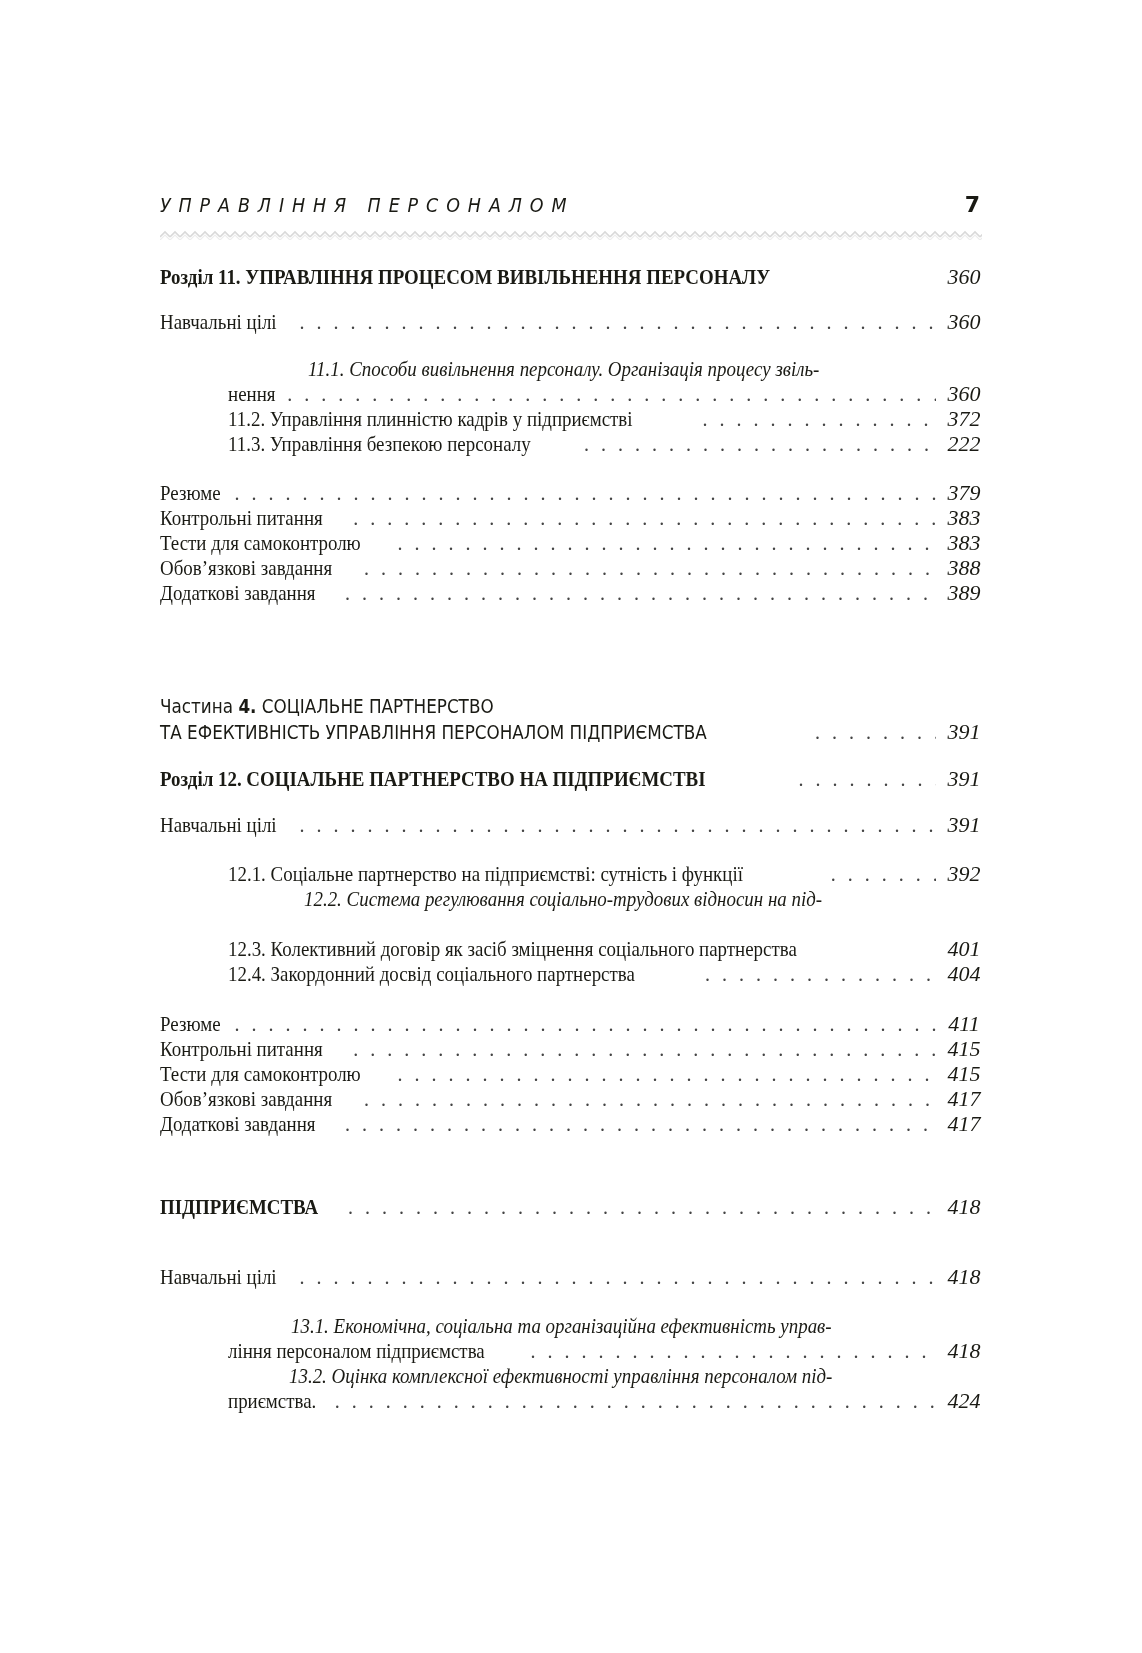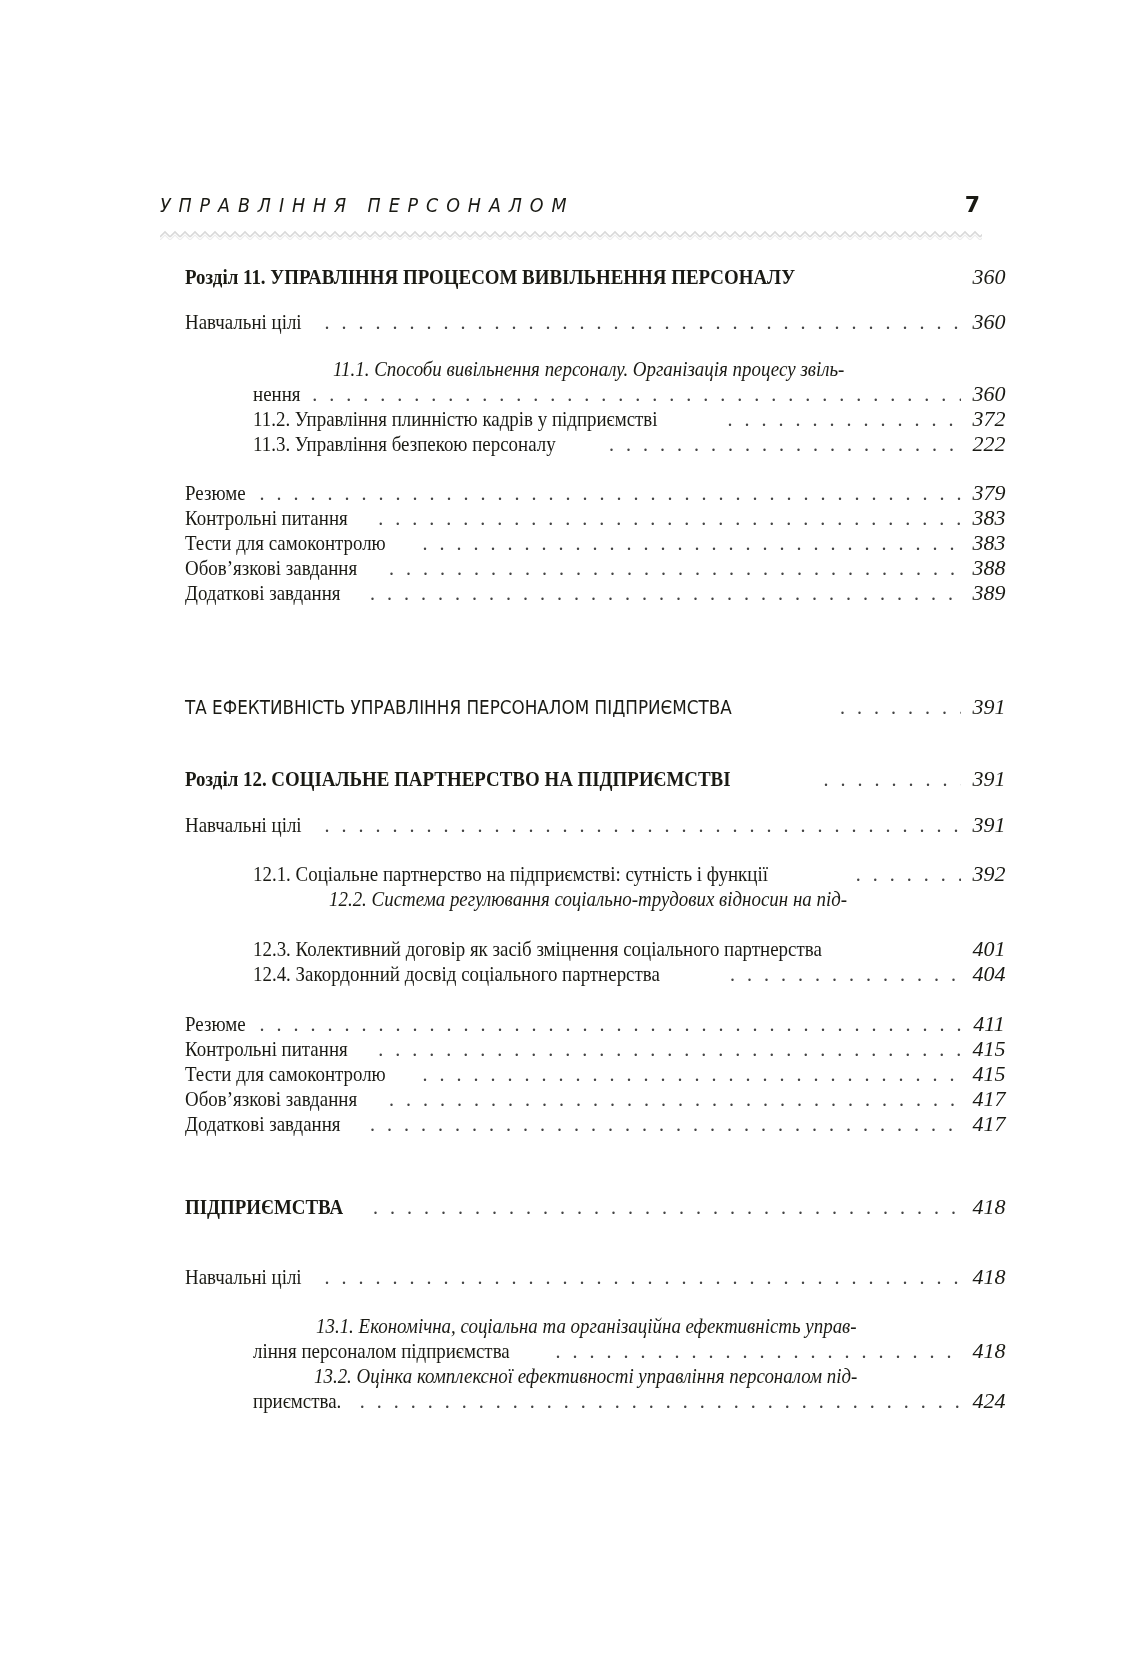--- a/index.html
+++ b/index.html
@@ -2,21 +2,21 @@
 <html><head>
 <meta charset="utf-8">
 <style>
   html, body { margin:0; padding:0; background:#ffffff; }
   body { width:1142px; height:1653px; position:relative; overflow:hidden; color:#1a1a14; }
   .page { position:absolute; left:0; top:0; width:1142px; height:1653px;padding-left:20px; }
   .running-head { position:absolute; left:160px; top:194px; width:822px; height:30px; }
   .rh-title { position:absolute; left:0; top:0; font-family:"DejaVu Sans", sans-serif; font-style:italic; font-size:19px; letter-spacing:8.6px; color:#1a1a14; transform:scaleX(0.92); transform-origin:left center; white-space:nowrap; }
   .rh-page { position:absolute; right:2px; top:-2px; font-family:"DejaVu Sans", sans-serif; font-weight:bold; font-size:22px; color:#1a1a14; }
   .wave { position:absolute; left:160px; top:229px; width:822px; height:11px; }
-  .entry { position:absolute; left:160px; width:822px; font-family:"Liberation Serif", serif; font-size:22px; line-height:25px; white-space:nowrap;margin-left:25px; }
+  .entry { position:absolute; left:160px; width:822px; font-family:"Liberation Serif", serif; font-size:22px; line-height:25px; white-space:nowrap; }
   .entry.sub { left:228px; width:754px; }
   .row { display:flex; align-items:baseline; height:25px; }
   .row .txt { flex:0 0 auto; transform-origin:left; }
   .row .dots { flex:1 1 auto; overflow:hidden; margin:0 10px 0 4px; color:#444; letter-spacing:0; white-space:nowrap; font-size:20px; }
   .row .dots::before { content:". . . . . . . . . . . . . . . . . . . . . . . . . . . . . . . . . . . . . . . . . . . . . . . . . . . . . . . . . . . . . . . . . . . . . . . . . . . . . . . ."; letter-spacing:3.5px; }
   .row .dots.none::before { content:""; }
   .row .pg { flex:0 0 auto; width:36px; text-align:center;font-style:italic; }
   .bold { font-weight:bold; }
   .cond { display:inline-block; transform:scaleX(0.86); transform-origin:left center; }
   .part { font-family:"DejaVu Sans", sans-serif; font-size:20px; }
@@ -104,20 +104,23 @@
         <span class="pg">388</span>
       </div>
     <div class="row">
         <span class="txt cond">Додаткові завдання</span>
         <span class="dots"></span>
         <span class="pg">389</span>
       </div>
   </div>
 
   <div class="entry part" style="top:694px">
+    <div class="row">
+        <span class="txt cond"><span>Частина</span> <b>4.</b> <span>СОЦІАЛЬНЕ ПАРТНЕРСТВО</span></span>
+      </div>
     <div class="row" style="font-family:'Liberation Serif', serif; font-size:22px;">
         <span class="txt cond part" style="font-family:'DejaVu Sans', sans-serif; font-size:20px;">ТА ЕФЕКТИВНІСТЬ УПРАВЛІННЯ ПЕРСОНАЛОМ ПІДПРИЄМСТВА</span>
         <span class="dots"></span>
         <span class="pg">391</span>
       </div>
   </div>
 
   <div class="entry" style="top:766px">
     <div class="row">
       <span class="txt cond bold"><span>Розділ 12.</span> <span>СОЦІАЛЬНЕ ПАРТНЕРСТВО НА ПІДПРИЄМСТВІ</span></span>

